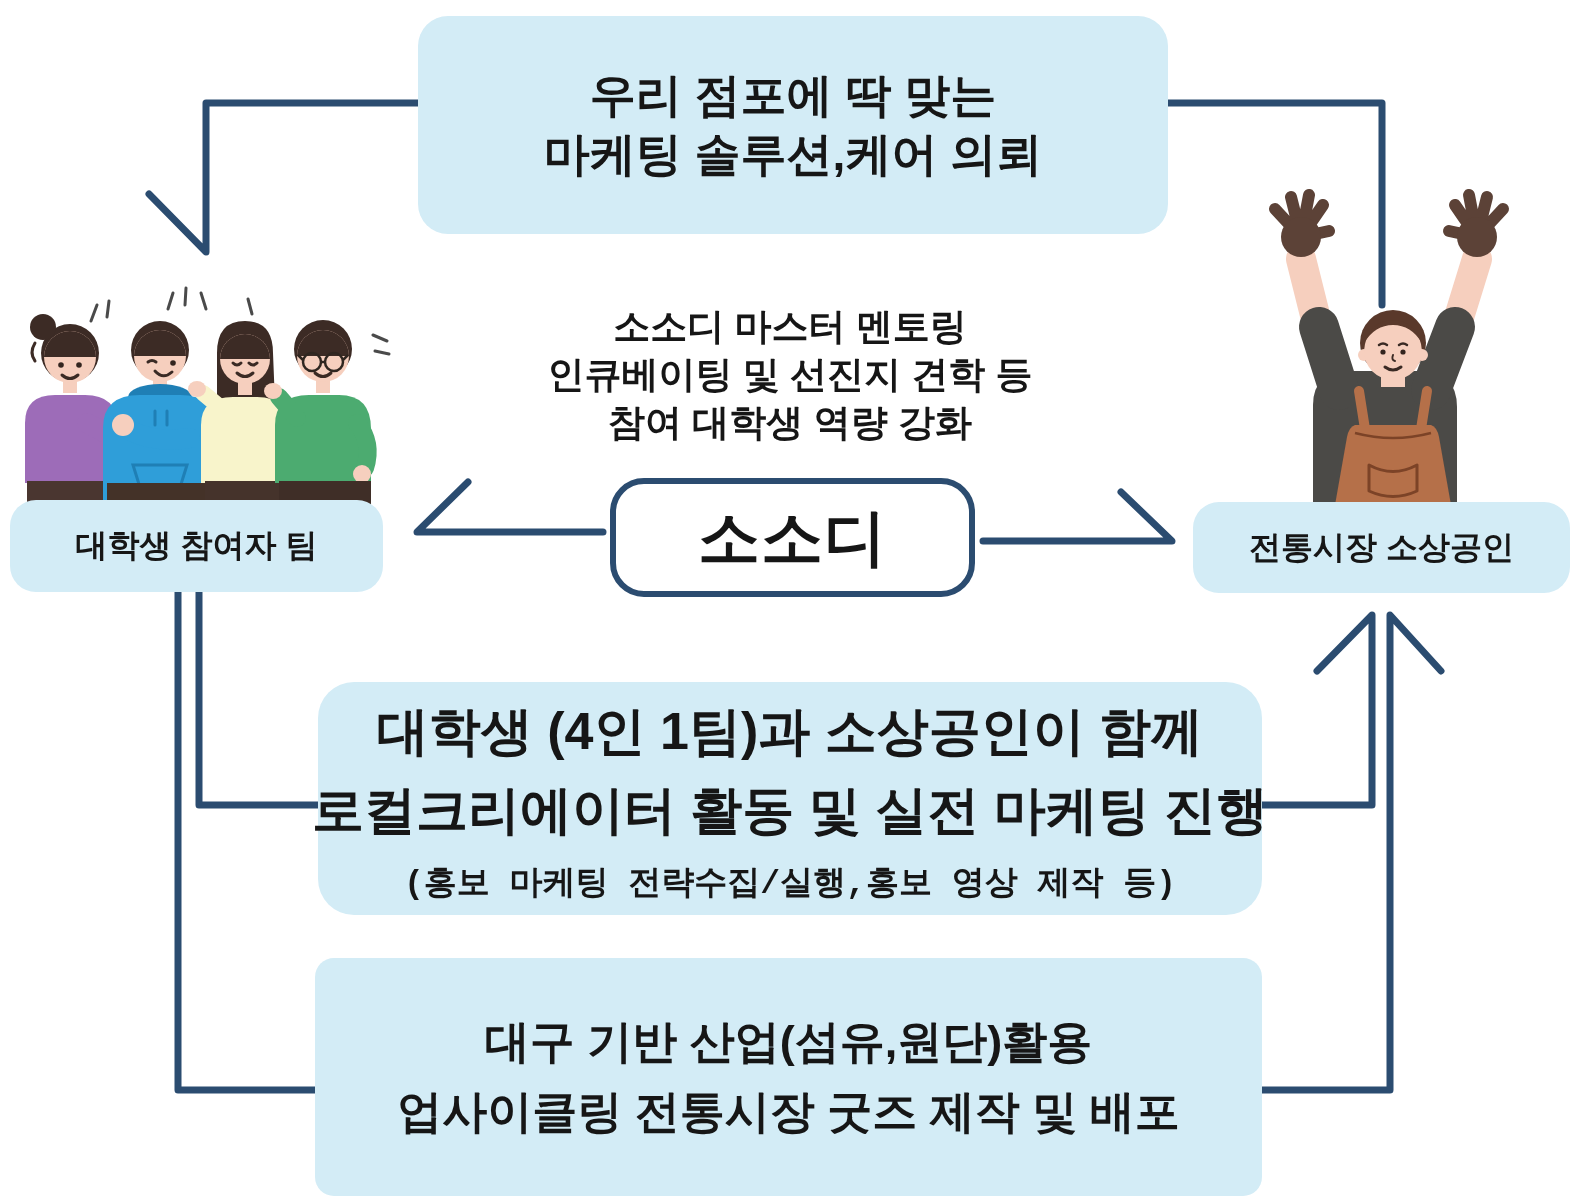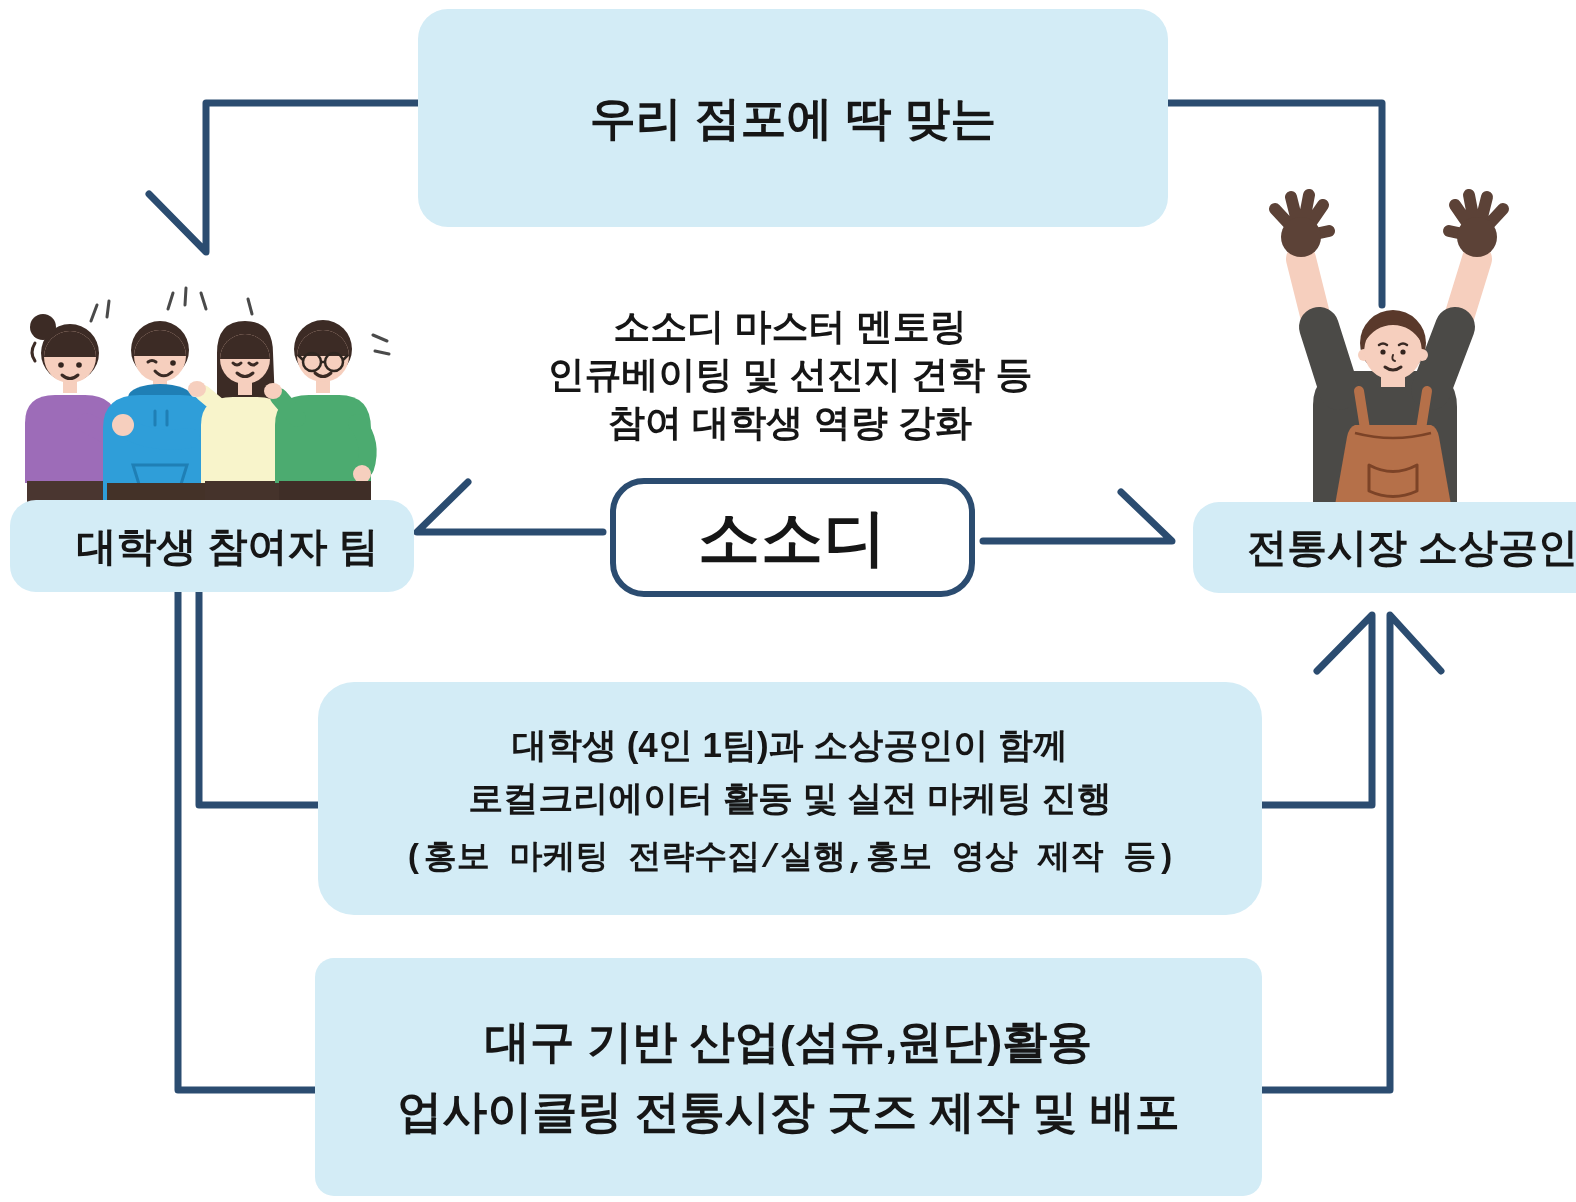--- a/index.html
+++ b/index.html
@@ -9,35 +9,35 @@
     --blue-dark:#1f7fb5; --cream:#f8f4cb; --green:#4cab70; --pants:#4a3630;
   }
   html,body{margin:0;padding:0;background:#fff;}
   .canvas{position:relative;width:1576px;height:1202px;background:#fff;overflow:hidden;
           font-family:"Liberation Sans",sans-serif;color:var(--text);}
   svg.arrows{position:absolute;left:0;top:0;width:1576px;height:1202px;z-index:0;}
   .arrow{fill:none;stroke:var(--line);stroke-width:7;stroke-linecap:round;stroke-linejoin:round;}
   .box{position:absolute;background:var(--box-fill);display:flex;flex-direction:column;
        align-items:center;justify-content:center;text-align:center;z-index:2;}
   .box .bl{font-weight:700;font-size:46px;line-height:1.28;white-space:nowrap;}
-  .top-box{left:418px;top:9px;width:750px;height:218px;border-radius:30px;}
+  .top-box{left:418px;top:16px;width:750px;height:218px;border-radius:30px;}
   .middle-box{left:318px;top:682px;width:944px;height:233px;border-radius:36px;}
-  .middle-box .bl{font-size:35px;line-height:1.52;}
+  .middle-box .bl{font-size:52px;line-height:1.52;}
   .middle-box .sub{font-size:33px;font-weight:600;margin-top:10px;white-space:nowrap;font-family:Liberation Mono, monospace;}
   .bottom-box{left:315px;top:958px;width:947px;height:238px;border-radius:19px;}
   .bottom-box .bl{font-size:45px;line-height:1.55;}
   .note{position:absolute;left:438px;top:303px;width:704px;text-align:center;z-index:2;}
   .note div{font-size:37px;font-weight:700;line-height:48px;white-space:nowrap;}
   .center-box{position:absolute;left:610px;top:478px;width:365px;height:119px;z-index:2;
               background:var(--center-box-bg);border:6px solid var(--line);border-radius:34px;
               box-sizing:border-box;display:flex;align-items:center;justify-content:center;}
   .center-box span{font-size:62px;font-weight:900;letter-spacing:1px;}
   .actor-label{position:absolute;z-index:2;background:var(--box-fill);border-radius:26px;
                display:flex;align-items:center;justify-content:center;font-weight:700;
-               font-size:40px;white-space:nowrap;padding-left:31px;}
+               font-size:32px;white-space:nowrap;}
   .left-label{left:10px;top:500px;width:373px;height:92px;}
   .right-label{left:1193px;top:502px;width:377px;height:91px;}
   .ill{position:absolute;z-index:1;}
   .ill-left{left:5px;top:283px;width:405px;height:225px;}
   .ill-right{left:1235px;top:175px;width:340px;height:330px;}
   
   .f-skin{fill:var(--skin)} .f-hair{fill:var(--hair-dark)} .f-hairb{fill:var(--hair-brown)}
   .f-glove{fill:var(--glove)} .f-shirt{fill:var(--shirt)} .f-apron{fill:var(--apron)}
   .f-purple{fill:var(--purple)} .f-blue{fill:var(--blue)} .f-blued{fill:var(--blue-dark)}
   .f-cream{fill:var(--cream)} .f-green{fill:var(--green)} .f-pants{fill:var(--pants)}
@@ -182,20 +182,21 @@
         <path class="sk-apron cap" d="M186,254 L192,216" fill="none" stroke-width="10"></path>
         <path class="f-apron" d="M120,250 L196,250 Q202,252 204,262 L216,330 L100,330 L112,262 Q114,252 120,250 Z"></path>
         <path d="M134,290 Q158,303 182,290 L182,316 Q158,327 134,316 Z" fill="none" stroke="#7c4327" stroke-width="3" stroke-linejoin="round"></path>
         <path d="M120,258 Q158,268 196,258" fill="none" stroke="#7c4327" stroke-width="2.5"></path>
       </g>
     </svg>
   </div>
 
   <div class="box top-box">
     <div class="bl">우리 점포에 딱 맞는</div>
+    <div class="bl">마케팅 솔루션,케어 의뢰</div>
   </div>
 
   <div class="note">
     <div>소소디 마스터 멘토링</div>
     <div>인큐베이팅 및 선진지 견학 등</div>
     <div>참여 대학생 역량 강화</div>
   </div>
 
   <div class="center-box">
     <span>소소디</span>

